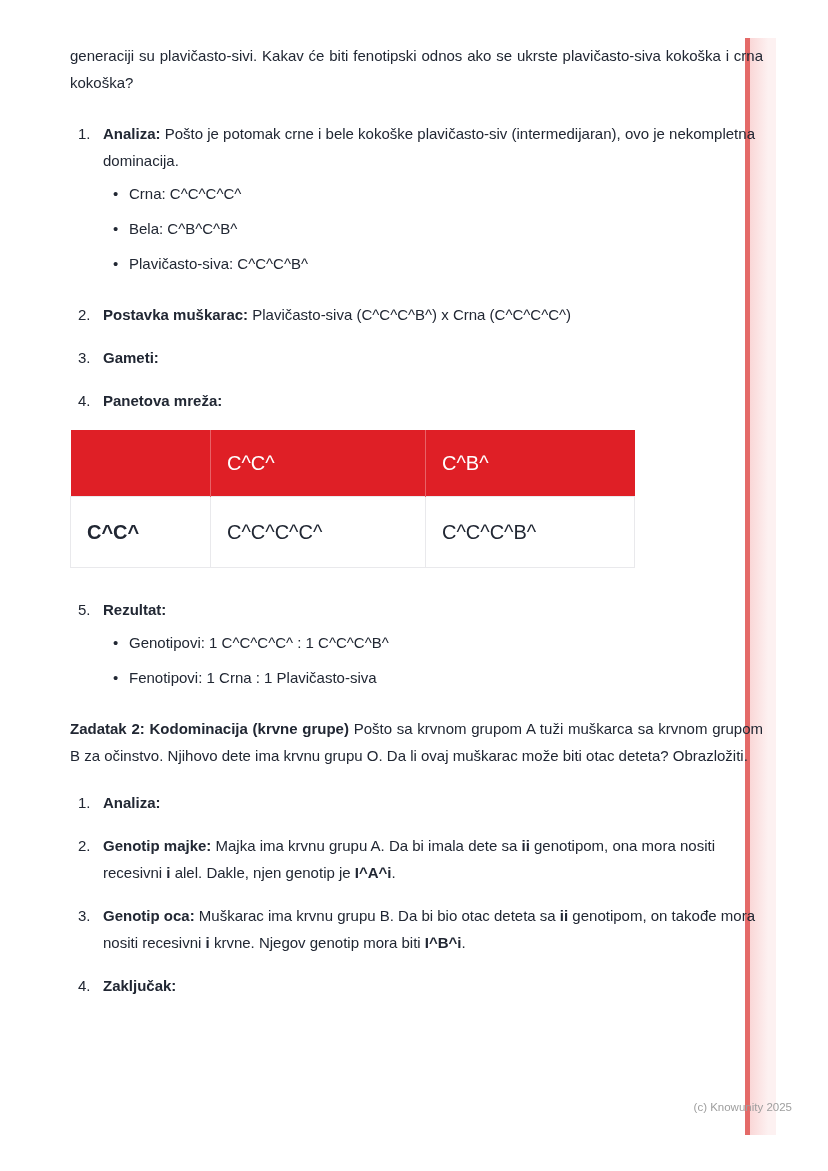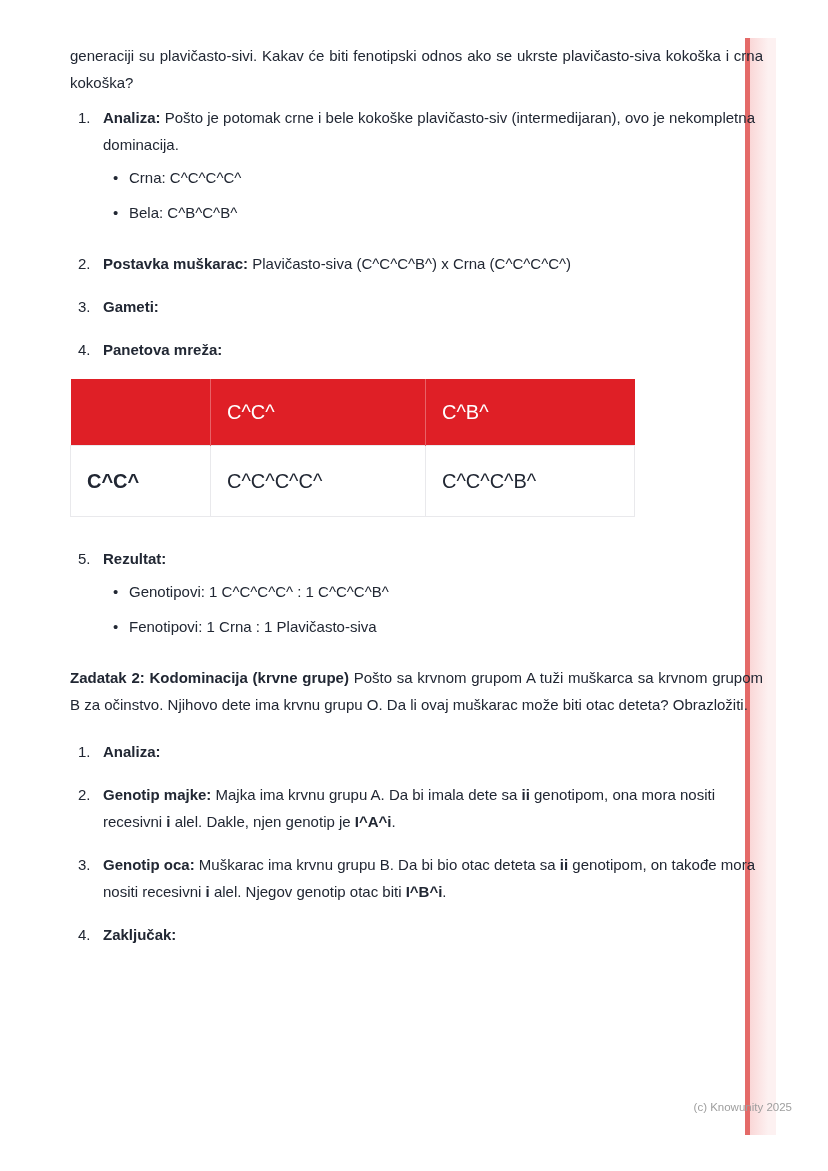--- a/index.html
+++ b/index.html
@@ -7,21 +7,21 @@
   body {
     width:828px; height:1171px;
     position:relative; overflow:hidden;
     font-family:"Liberation Sans","DejaVu Sans",sans-serif;
     font-size:15px; line-height:1.8;
     color:var(--text-color,#212733);
   }
   .content { position:absolute; left:70px; top:42px; width:693px; }
   .para { margin:0; }
   .justify { text-align:justify; }
-  .intro { margin-bottom:8px; }
+  .intro { margin-bottom:24px; }
   b { font-weight:bold;text-align:right; }
 
   .olist { padding-left:8px; }
   .step { display:flex; align-items:flex-start; margin-bottom:16px; }
   .num { flex:0 0 25px; }
   .step-body { flex:1 1 auto; min-width:0; }
 
   .bullets { list-style:none; margin:6px 0 0 0; padding:0 0 0 26px; }
   .bullets > li { position:relative; margin-bottom:8px; }
   .bullets > li::before { content:"\2022"; position:absolute; left:-16px; top:0; }
@@ -67,20 +67,21 @@
 
     <section class="olist">
 
       <div class="step">
         <span class="num">1.</span>
         <div class="step-body">
           <p class="para"><b>Analiza:</b><span> Pošto je potomak crne i bele kokoške plavičasto-siv (intermedijaran), ovo je nekompletna dominacija.</span></p>
           <ul class="bullets">
             <li><span>Crna: C^C^C^C^</span></li>
             <li><span>Bela: C^B^C^B^</span></li>
+            <li><span>Plavičasto-siva: C^C^C^B^</span></li>
           </ul>
         </div>
       </div>
 
       <div class="step">
         <span class="num">2.</span>
         <div class="step-body">
           <p class="para"><b>Postavka muškarac:</b><span> Plavičasto-siva (C^C^C^B^) x Crna (C^C^C^C^)</span></p>
         </div>
       </div>
@@ -150,21 +151,21 @@
       <div class="step">
         <span class="num">2.</span>
         <div class="step-body">
           <p class="para"><b>Genotip majke:</b><span> Majka ima krvnu grupu A. Da bi imala dete sa </span><b>ii</b><span> genotipom, ona mora nositi recesivni </span><b>i</b><span> alel. Dakle, njen genotip je </span><b>I^A^i</b><span>.</span></p>
         </div>
       </div>
 
       <div class="step">
         <span class="num">3.</span>
         <div class="step-body">
-          <p class="para"><b>Genotip oca:</b><span> Muškarac ima krvnu grupu B. Da bi bio otac deteta sa </span><b>ii</b><span> genotipom, on takođe mora nositi recesivni </span><b>i</b><span> alel. Njegov genotip otac biti </span><b>I^B^i</b><span>.</span></p>
+          <p class="para"><b>Genotip oca:</b><span> Muškarac ima krvnu grupu B. Da bi bio otac deteta sa </span><b>ii</b><span> genotipom, on takođe mora nositi recesivni </span><b>i</b><span> krvne. Njegov genotip mora biti </span><b>I^B^i</b><span>.</span></p>
         </div>
       </div>
 
       <div class="step">
         <span class="num">4.</span>
         <div class="step-body">
           <p class="para"><b>Zaključak:</b></p>
         </div>
       </div>
 

